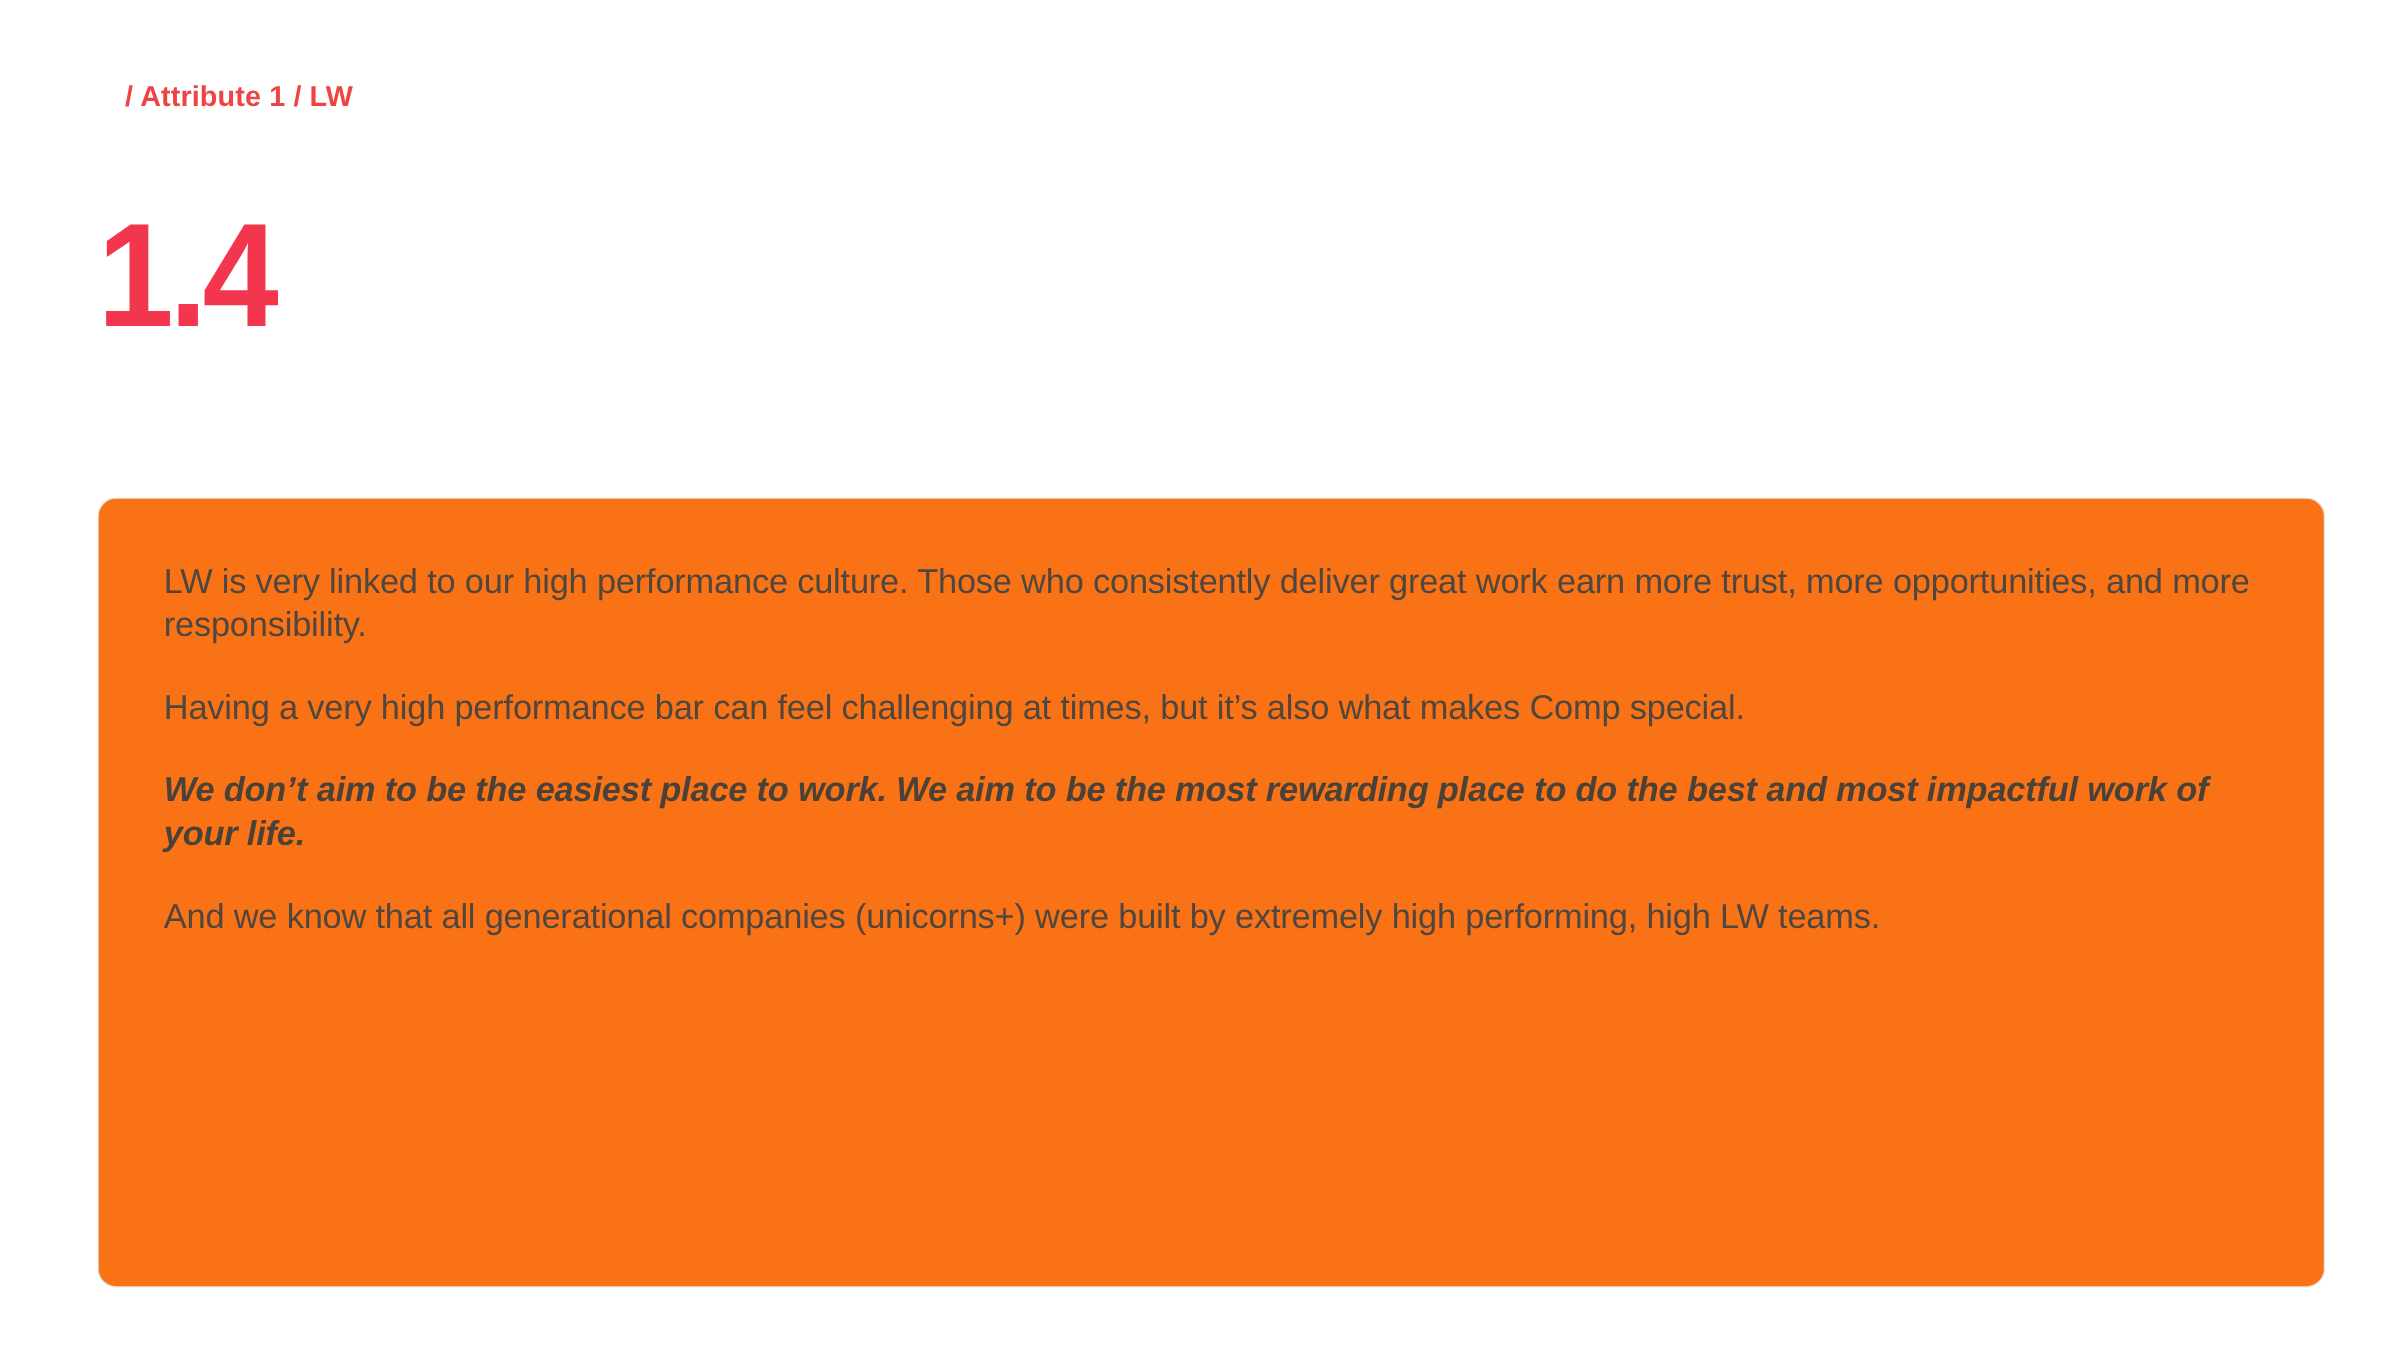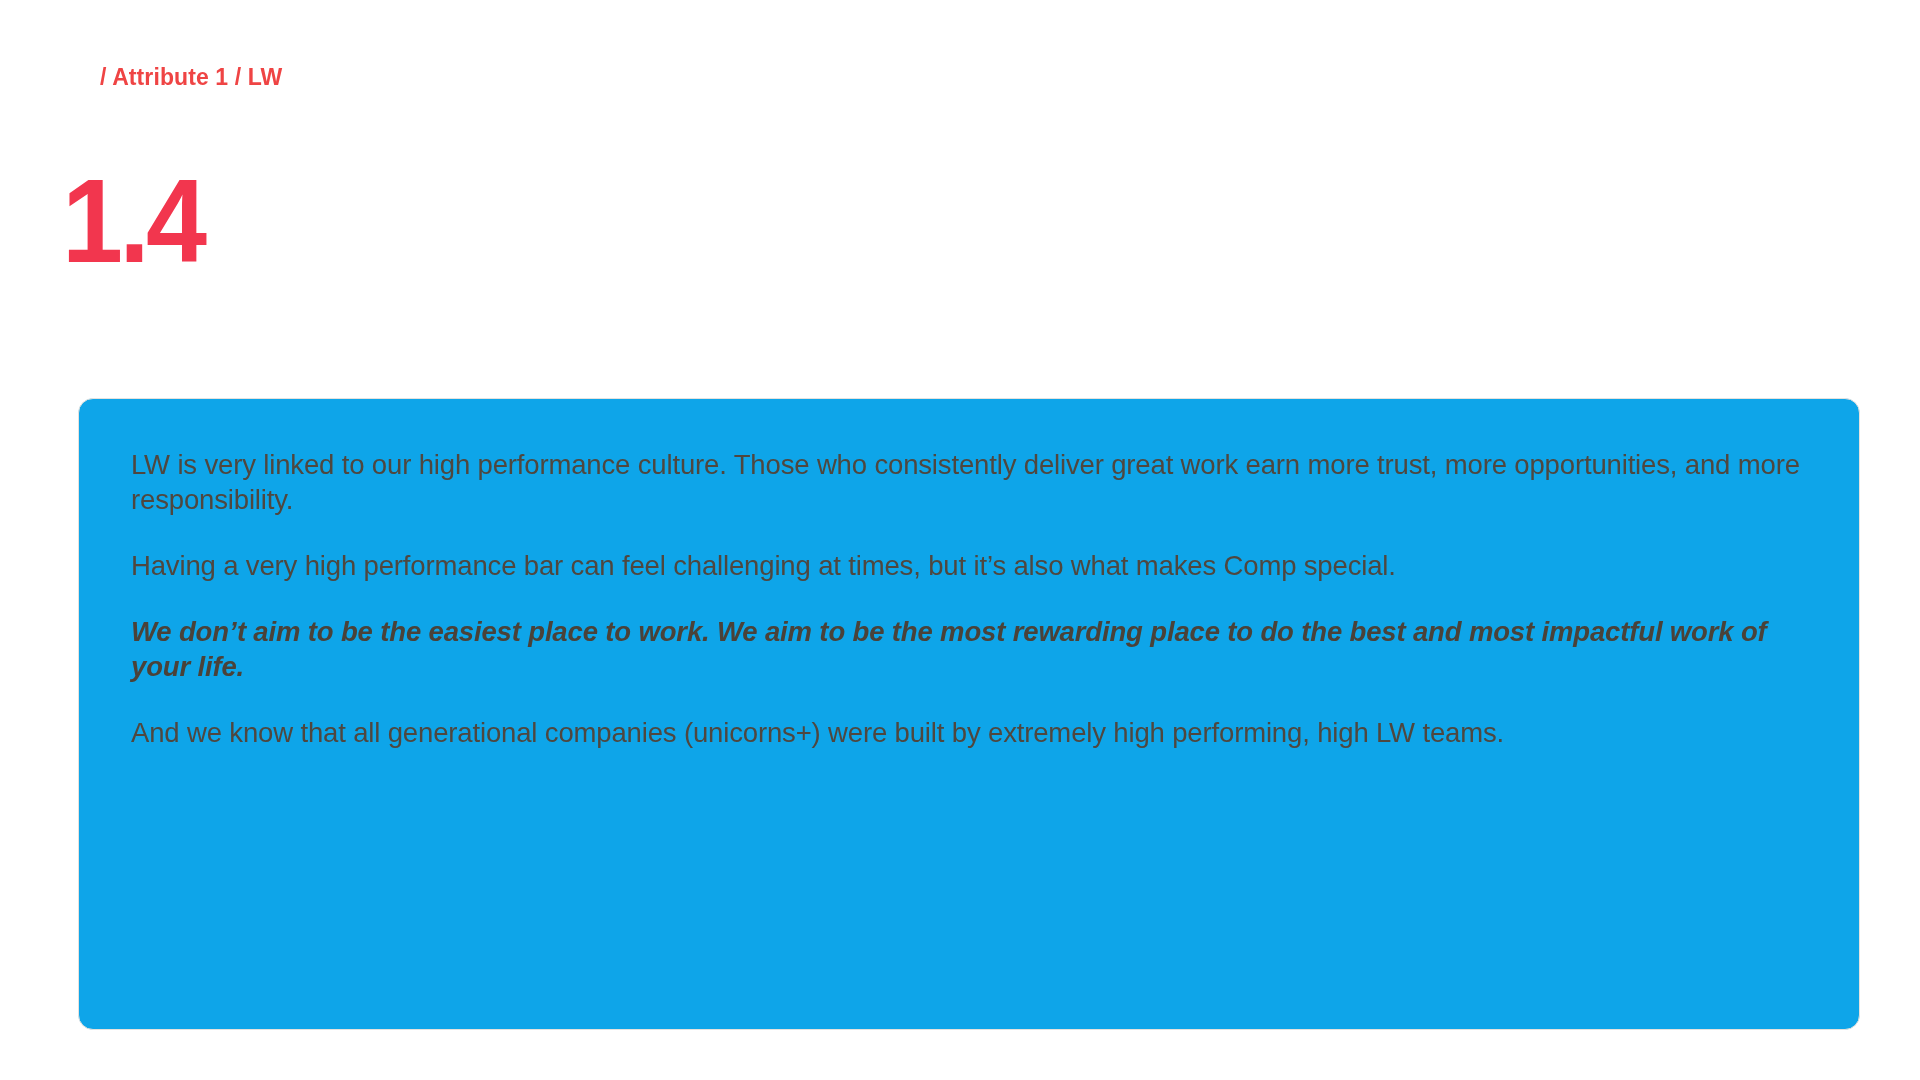--- a/index.html
+++ b/index.html
@@ -29,21 +29,21 @@
     font-weight: 700;
     letter-spacing: 0.1px;
     color: #ef4444;
     white-space: nowrap;
     margin-left: 26px;
   }
 
   
   .title-row {
     position: absolute;
-    left: 62px;
+    left: 78px;
     top: 150px;
     display: flex;
     align-items: flex-end;
     height: 120px;
     text-align: center;
   }
 
   .title-number {
     font-size: 118px;
     line-height: 0.82;
@@ -67,21 +67,21 @@
     white-space: nowrap;
   }
 
   
   .card {
     position: absolute;
     left: 78px;
     top: 398px;
     width: 1782px;
     min-height: 632px;
-    background: #0ea5e9;
+    background: #f97316;
     border: 1px solid #e4e2de;
     border-radius: 15px;
     padding: 49px 52px 52px 52px;
   }
 
   .card p {
     font-size: 27.5px;
     line-height: 1.27;
     color: #4f473f;
     letter-spacing: -0.15px;

